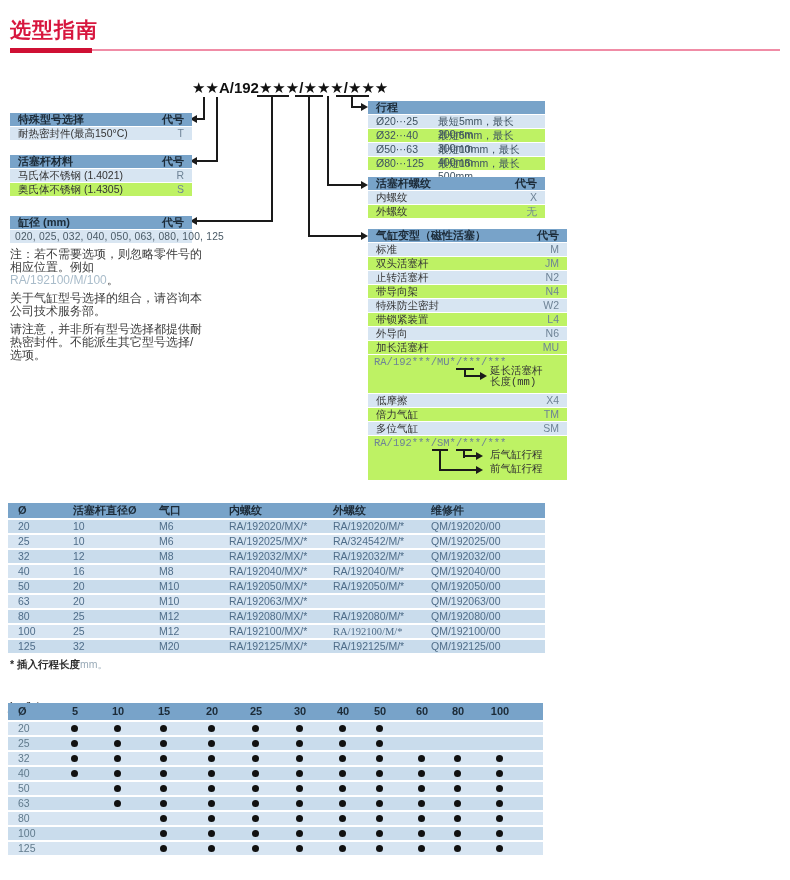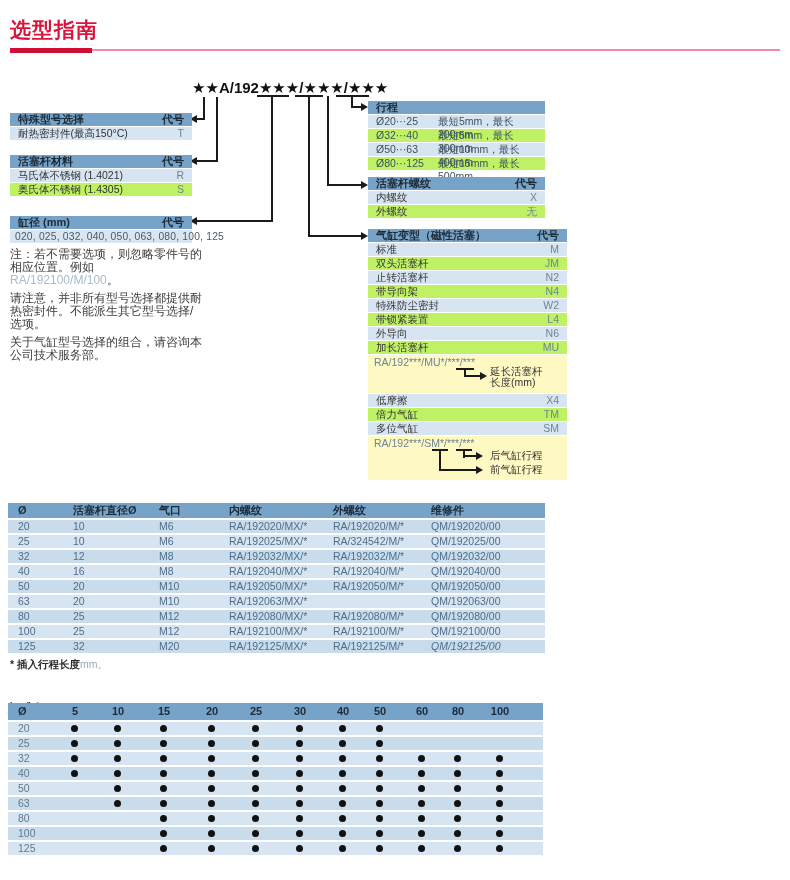--- a/index.html
+++ b/index.html
@@ -23,21 +23,21 @@
   .lc-l{color:#333;white-space:nowrap;} .lc-r{color:#6e8396;}
   .two-col .lc-l{width:62px;flex:none;color:#3e5261;}
   .two-col .lc-r{flex:1;text-align:left;color:#3e5261;}
   .bore-row{height:13px;line-height:13px;background:#d9e6f2;color:#4a5a66;font-size:10.3px;
             padding-left:5px;letter-spacing:0.2px;white-space:nowrap;}
 
   .notes{position:absolute;left:10px;top:248px;width:192px;font-size:12px;line-height:13px;color:#3c3c3c;}
   .notes p{margin:0 0 5px 0;}
   .code-gray{color:#a9bcca;}
 
-  .note-block{position:relative;background:#fef9c3;margin-bottom:1px;}
+  .note-block{position:relative;background:#bef264;margin-bottom:1px;font-family:Liberation Mono, monospace;}
   .nb-code{position:absolute;left:6px;top:1px;font-size:10.5px;color:#6e8396;white-space:nowrap;}
   .nb-label{position:absolute;font-size:10.5px;line-height:11px;color:#333;}
 
   .spec{position:absolute;left:8px;top:503px;width:537px;}
   .spec-head{position:relative;height:15px;background:#78a3c9;margin-bottom:2px;}
   .spec-head span{position:absolute;top:0;line-height:15px;font-size:11px;font-weight:bold;color:#1c2b38;white-space:nowrap;}
   .spec-row{position:relative;height:13px;margin-bottom:2px;}
   .spec-row.lt{background:#d7e5f2;} .spec-row.dk{background:#c9dcec;}
   .spec-row span{position:absolute;top:0;line-height:13px;font-size:10.5px;color:#4f6d89;white-space:nowrap;}
   .footnote{position:absolute;left:10px;top:658px;font-size:10.5px;}
@@ -131,22 +131,22 @@
   <div class="tbl" style="left:10px;top:216px;width:182px">
     <div class="thead">
       <span>缸径 (mm)</span>
       <span>代号</span>
     </div>
     <div class="bore-row">020, 025, 032, 040, 050, 063, 080, 100, 125</div>
   </div>
 
   <div class="notes">
     <p><span>注：若不需要选项，则忽略零件号的相应位置。例如</span><span class="code-gray">RA/192100/M/100</span><span>。</span></p>
+    <p><span>关于气缸型号选择的组合，请咨询本公司技术服务部。</span></p>
     <p><span>请注意，并非所有型号选择都提供耐热密封件。不能派生其它型号选择/选项。</span></p>
-    <p><span>关于气缸型号选择的组合，请咨询本公司技术服务部。</span></p>
   </div>
 
   <div class="tbl two-col" style="left:368px;top:101px;width:177px">
     <div class="thead">
       <span>行程</span>
     </div>
     <div>
         <div class="lc-row lt">
           <span class="lc-l">Ø20···25</span>
           <span class="lc-r">最短5mm，最长200mm</span>
@@ -326,30 +326,30 @@
           <span style="left: 151px;">M12</span>
           <span style="left: 221px;">RA/192080/MX/*</span>
           <span style="left: 325px;">RA/192080/M/*</span>
           <span style="left: 423px;">QM/192080/00</span>
         </div>
         <div class="spec-row lt">
           <span style="left: 10px;">100</span>
           <span style="left: 65px;">25</span>
           <span style="left: 151px;">M12</span>
           <span style="left: 221px;">RA/192100/MX/*</span>
-          <span style="left: 325px;">RA/192100/M/*</span>
+          <span style="left: 325px; font-family: Liberation Serif, serif;">RA/192100/M/*</span>
           <span style="left: 423px;">QM/192100/00</span>
         </div>
         <div class="spec-row dk">
           <span style="left: 10px;">125</span>
           <span style="left: 65px;">32</span>
           <span style="left: 151px;">M20</span>
           <span style="left: 221px;">RA/192125/MX/*</span>
           <span style="left: 325px;">RA/192125/M/*</span>
-          <span style="left: 423px; font-style: italic;">QM/192125/00</span>
+          <span style="left: 423px;">QM/192125/00</span>
         </div>
       </div>
   </div>
   <div class="footnote">
     <span class="fn-b">* 插入行程长度</span><span class="fn-u">mm。</span>
   </div>
 
   <div class="heading2">标准行程</div>
   <div class="dots">
     <div class="dots-head">

